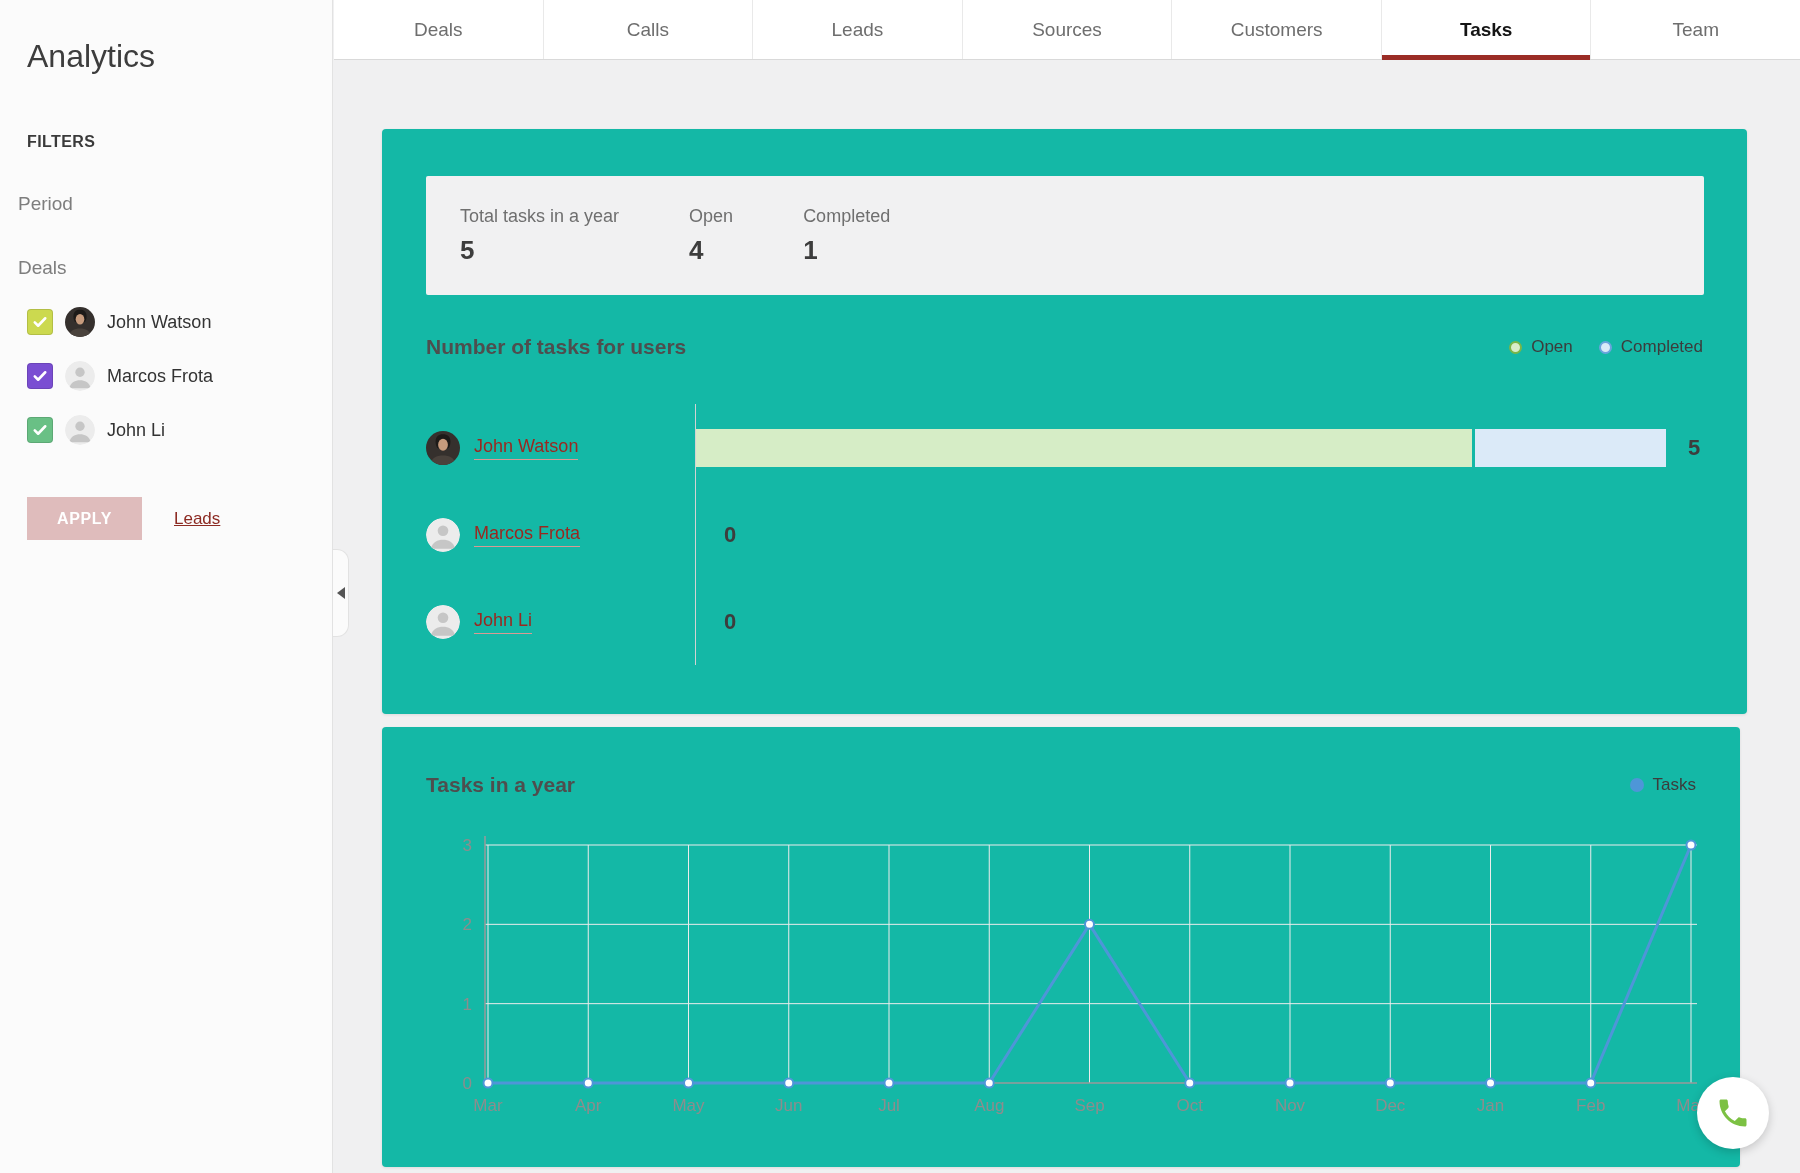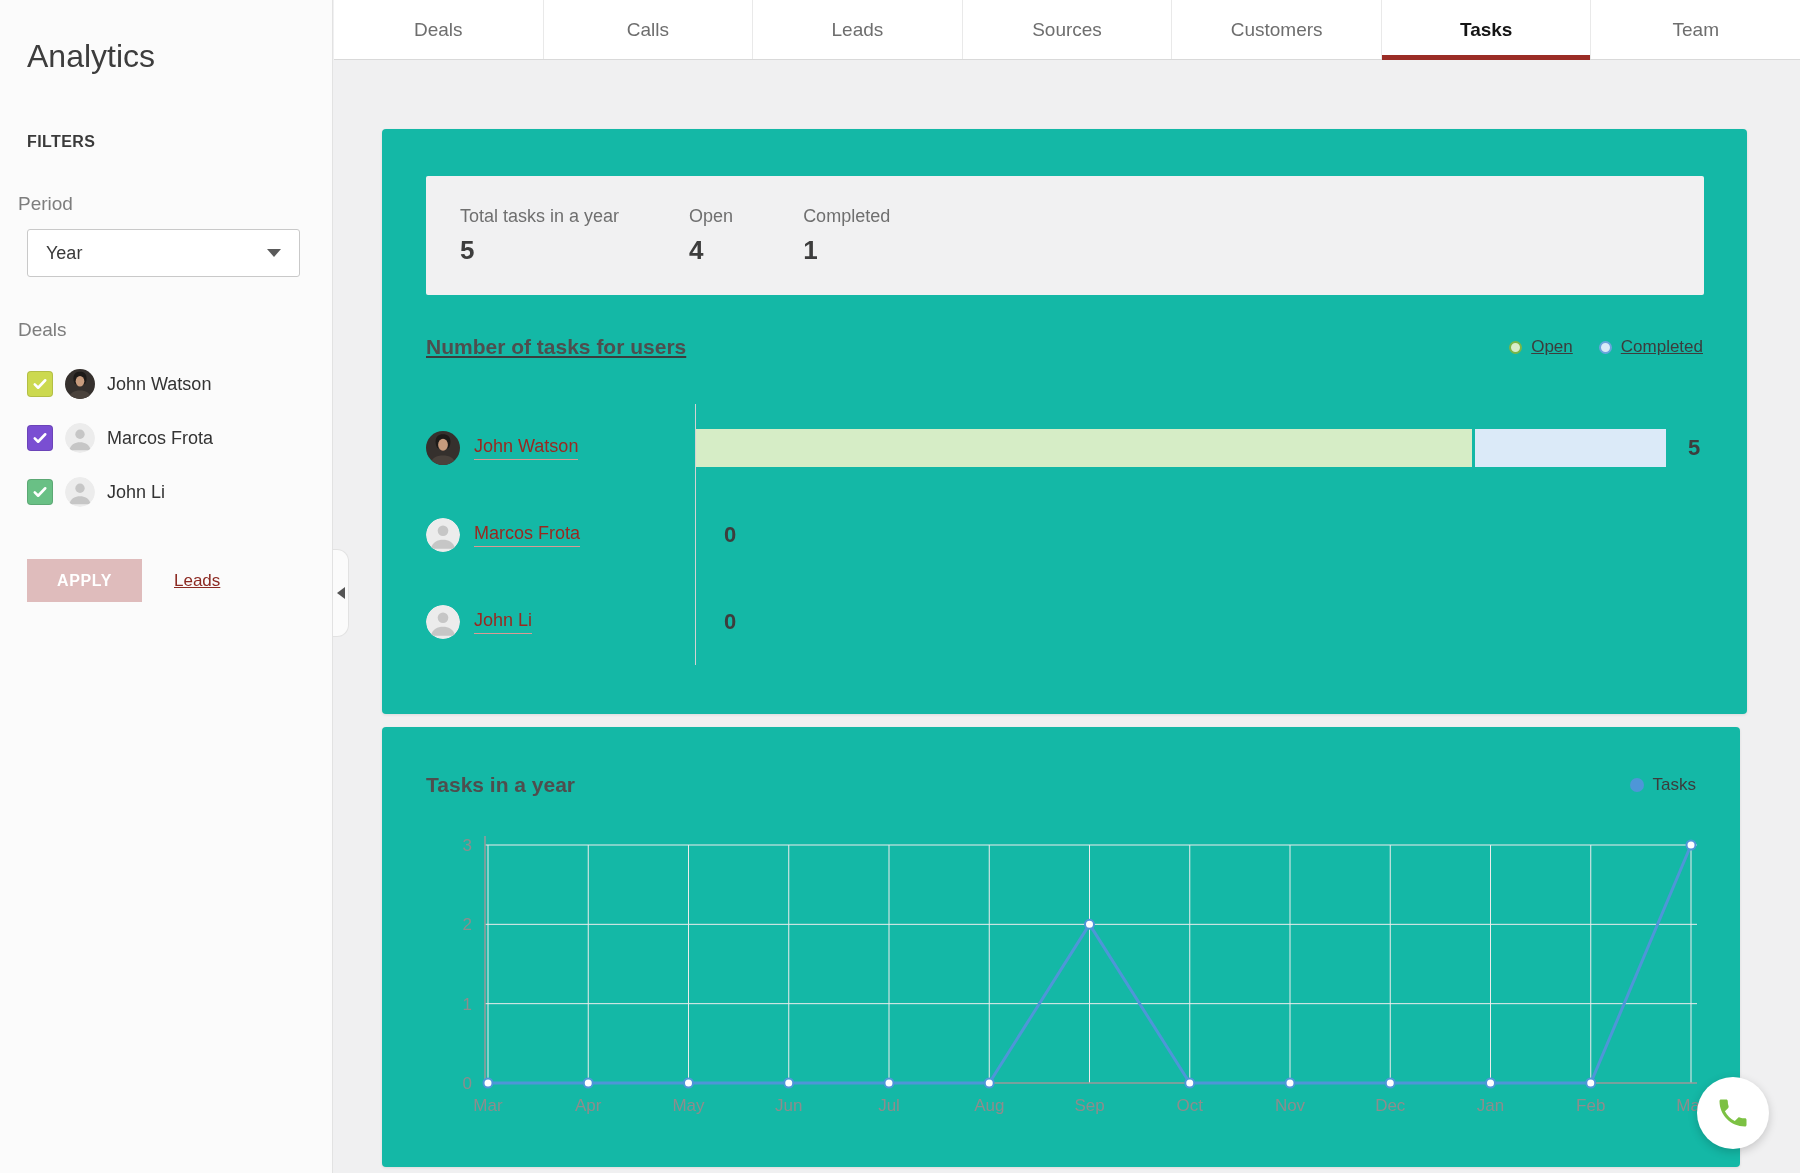--- a/index.html
+++ b/index.html
@@ -69,21 +69,21 @@
   #card-tasks-summary { left:382px; top:129px; width:1365px; height:585px; }
   #card-tasks-year    { left:382px; top:727px; width:1358px; height:440px; }
   .stats-box {
     position:absolute; left:44px; top:47px; width:1278px; height:119px;
     background:#f1f1f2; border-radius:2px;
     display:flex; align-items:center; padding-left:34px; gap:70px;
   }
   .stat .stat-label { font-size:18px; color:#6f6f6f; margin-bottom:8px; }
   .stat .stat-value { font-size:26px; font-weight:bold; color:#3d3d3d; }
   .section-head { position:absolute; left:44px; right:44px; display:flex; justify-content:space-between; align-items:center; }
-  #card-tasks-summary .section-head { top:200px; height:36px;text-decoration:underline; }
+  #card-tasks-summary .section-head { top:200px; height:36px; }
   #card-tasks-year .section-head { top:40px; height:36px; }
   .section-title { font-size:21px; font-weight:bold; color:#4e4e4e; }
   .legend { display:flex; align-items:center; gap:26px; }
   .legend-item { display:flex; align-items:center; gap:9px; }
   .legend-label { font-size:17px; color:#3c3c3c; }
   .dot { width:13px; height:13px; border-radius:50%; }
   .dot-open { background:#d8edca; border:2px solid #7ab648; }
   .dot-completed { background:#d9eaf7; border:2px solid #6aa4dd; }
   .dot-tasks { width:14px; height:14px; background:#4e96d8; }
   
@@ -109,24 +109,20 @@
   .phone-fab svg { width:36px; height:36px; }
 </style>
 </head>
 <body>
 
 <aside class="sidebar">
   <h1>Analytics</h1>
   <div class="filters-label">FILTERS</div>
 
   <div class="field-label">Period</div>
-  <div class="select">
-    <span class="sel-value">Year</span>
-    <span class="caret-down"></span>
-  </div>
 
   <div class="field-label">Deals</div>
   <div class="users-list">
     <div class="user-row">
       <span class="checkbox user-check" style="background: rgb(204, 217, 79);">
         <svg viewBox="0 0 24 24">
             <path d="M5 12.5l4.5 4.5L19 7" stroke="#fff" stroke-width="3.4" fill="none" stroke-linecap="round" stroke-linejoin="round"></path>
           </svg>
       </span>
       <span class="avatar">

